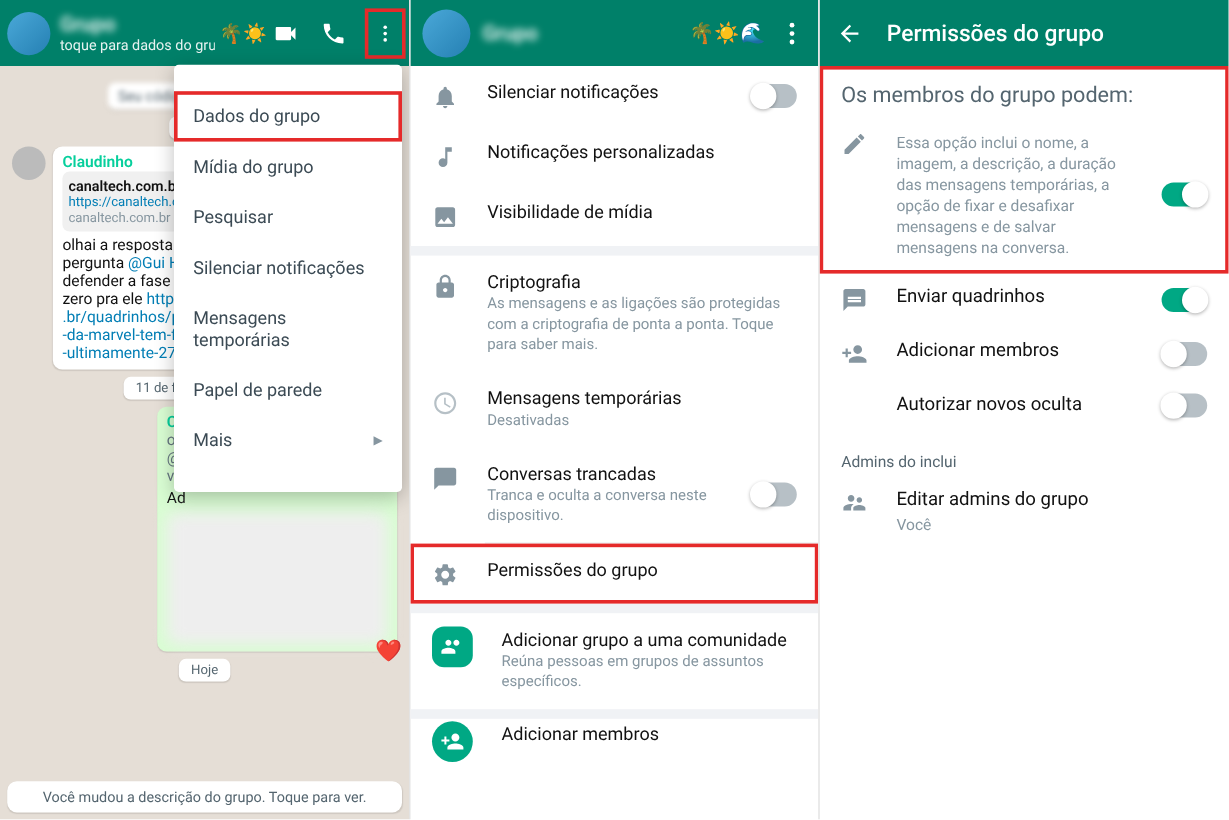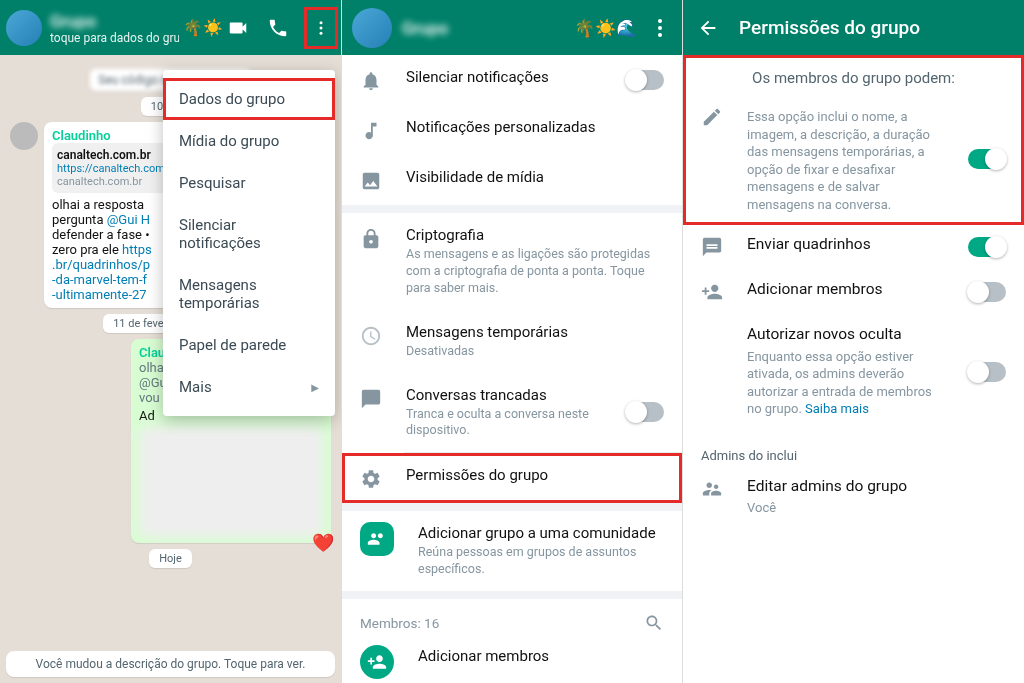--- a/index.html
+++ b/index.html
@@ -15,21 +15,21 @@
 .hdr-title { flex: 1; min-width: 0; }
 .hdr-name { font-size: 17px; font-weight: 500; overflow: hidden; white-space: nowrap; }
 .hdr-sub { font-size: 12px; opacity: .9; overflow: hidden; white-space: nowrap; }
 .hdr-emoji { font-size: 16px; margin: 0 4px; }
 .hdr-icons { display: flex; gap: 18px; align-items: center; }
 .hdr-icon { width: 22px; height: 22px; fill: #fff; }
 .more-box { width: 28px; height: 36px; display: flex; align-items: center; justify-content: center; }
 .red-box { outline: 3px solid #e52a2a; }
 
 
-.menu { position: absolute; top: 70px; right: 6px; width: 172px; background: #fff; border-radius: 4px; box-shadow: 0 4px 16px rgba(0,0,0,.25); z-index: 50; padding: 8px 0; }
+.menu { position: absolute; top: 54px; right: 6px; width: 190px; background: #fff; border-radius: 4px; box-shadow: 0 4px 16px rgba(0,0,0,.25); z-index: 50; padding: 22px 0; }
 .menu-item { padding: 12px 16px; font-size: 15px; color: #3b4a54; cursor: pointer; display: flex; align-items: center; justify-content: space-between; }
 .menu-item .arrow { font-size: 10px; color: #8696a0; }
 .menu-item.hl { outline: 3px solid #e52a2a; outline-offset: -3px; }
 
 
 .chat-body { position: absolute; top: 55px; left: 0; right: 0; bottom: 28px; padding: 8px 10px; font-size: 13px; color: #111; }
 .sys-msg { background: #fff; color: #54656f; font-size: 12px; padding: 4px 8px; border-radius: 6px; margin: 6px auto; width: fit-content; text-align: center; box-shadow: 0 1px 1px rgba(0,0,0,.1); filter: blur(2px);}
 .date-pill { background: #fff; color: #54656f; font-size: 11px; padding: 3px 10px; border-radius: 6px; margin: 6px auto; width: fit-content; box-shadow: 0 1px 1px rgba(0,0,0,.1); }
 .msg-in { background: #fff; border-radius: 8px; padding: 6px 8px; margin: 4px 0; max-width: 120px; box-shadow: 0 1px 1px rgba(0,0,0,.1); font-size: 13px; }
 .msg-out { background: #d9fdd3; border-radius: 8px; padding: 6px 8px; margin: 4px 0 4px auto; max-width: 200px; box-shadow: 0 1px 1px rgba(0,0,0,.1); font-size: 13px; position: relative;}
@@ -64,21 +64,21 @@
 .hl-row { outline: 3px solid #e52a2a; outline-offset: -3px; }
 .comm-icon { width: 34px; height: 34px; background: #00a884; border-radius: 10px; display: flex; align-items: center; justify-content: center; fill: #fff; flex-shrink: 0; margin: -2px 0;}
 .members-row { display: flex; align-items: center; padding: 14px 18px 10px; justify-content: space-between;}
 .members-label { font-size: 13.5px; color: #8696a0; }
 .search-ic { width: 20px; height: 20px; fill: #8696a0; }
 
 
 .p3-header { background: #008069; height: 55px; display: flex; align-items: center; padding: 0 14px; gap: 20px; color: #fff;}
 .p3-back { width: 22px; height: 22px; fill: #fff;}
 .p3-title { font-size: 19px; font-weight: 500; }
-.section-label { font-size: 15px; color: #54656f; padding: 14px 18px 8px; text-align: center; }
+.section-label { font-size: 18px; color: #54656f; padding: 14px 18px 8px; }
 .perm-row { display: flex; align-items: flex-start; padding: 10px 18px 12px; gap: 24px;}
 .perm-icon { width: 22px; height: 22px; fill: #8696a0; flex-shrink: 0; margin-top: 1px;}
 .perm-body { flex: 1; }
 .perm-title { font-size: 15.5px; color: #111; line-height: 1.25; }
 .perm-sub { font-size: 13px; color: #8696a0; line-height: 1.35; margin-top: 3px;}
 .perm-sub .learn { color: #027eb5; }
 .red-frame { outline: 3px solid #e52a2a; outline-offset: -3px; }
 .admins-title { font-size: 13px; color: #54656f; padding: 18px 18px 4px; }
 </style>
 </head>
@@ -246,26 +246,20 @@
       <svg width="20" height="20" viewBox="0 0 24 24">
           <path fill="#fff" d="M16 11c1.66 0 2.99-1.34 2.99-3S17.66 5 16 5c-1.66 0-3 1.34-3 3s1.34 3 3 3zm-8 0c1.66 0 2.99-1.34 2.99-3S9.66 5 8 5C6.34 5 5 6.34 5 8s1.34 3 3 3zm0 2c-2.33 0-7 1.17-7 3.5V19h14v-2.5c0-2.33-4.67-3.5-7-3.5z"></path>
         </svg>
     </div>
     <div class="set-body">
       <div class="set-title">Adicionar grupo a uma comunidade</div>
       <div class="set-sub">Reúna pessoas em grupos de assuntos específicos.</div>
     </div>
   </div>
   <div style="height:8px;background:#f0f2f5"></div>
-  <div class="members-row">
-    <div class="members-label">Membros: 16</div>
-    <svg class="search-ic" viewBox="0 0 24 24">
-        <path d="M15.5 14h-.79l-.28-.27C15.41 12.59 16 11.11 16 9.5 16 5.91 13.09 3 9.5 3S3 5.91 3 9.5 5.91 16 9.5 16c1.61 0 3.09-.59 4.23-1.57l.27.28v.79l5 4.99L20.49 19l-4.99-5zm-6 0C7.01 14 5 11.99 5 9.5S7.01 5 9.5 5 14 7.01 14 9.5 11.99 14 9.5 14z"></path>
-      </svg>
-  </div>
   <div class="setting-row" style="padding-top:4px">
     <div class="comm-icon" style="border-radius:50%">
       <svg width="20" height="20" viewBox="0 0 24 24">
           <path fill="#fff" d="M15 12c2.21 0 4-1.79 4-4s-1.79-4-4-4-4 1.79-4 4 1.79 4 4 4zm-9-2V7H4v3H1v2h3v3h2v-3h3v-2H6zm9 4c-2.67 0-8 1.34-8 4v2h16v-2c0-2.66-5.33-4-8-4z"></path>
         </svg>
     </div>
     <div class="set-body">
         <div class="set-title">Adicionar membros</div>
       </div>
   </div>
@@ -315,21 +309,20 @@
       </div>
     <div class="toggle">
         <div class="knob"></div>
       </div>
   </div>
 
   <div class="perm-row">
     <div style="width:22px;flex-shrink:0"></div>
     <div class="perm-body">
       <div class="perm-title">Autorizar novos oculta</div>
-      <div class="perm-sub"><span>Enquanto essa opção estiver ativada, os admins deverão autorizar a entrada de membros no grupo. </span><span class="learn">Saiba mais</span></div>
     </div>
     <div class="toggle">
         <div class="knob"></div>
       </div>
   </div>
 
   <div class="admins-title">Admins do inclui</div>
   <div class="perm-row">
     <svg class="perm-icon" viewBox="0 0 24 24">
         <path d="M16.5 12c1.38 0 2.5-1.12 2.5-2.5S17.88 7 16.5 7 14 8.12 14 9.5s1.12 2.5 2.5 2.5zM9 11c1.66 0 3-1.34 3-3s-1.34-3-3-3-3 1.34-3 3 1.34 3 3 3zm7.5 3c-1.83 0-5.5.92-5.5 2.75V19h11v-2.25c0-1.83-3.67-2.75-5.5-2.75zM9 13c-2.33 0-7 1.17-7 3.5V19h7v-2.25c0-.85.33-2.34 2.37-3.47C10.5 13.1 9.66 13 9 13z"></path>

